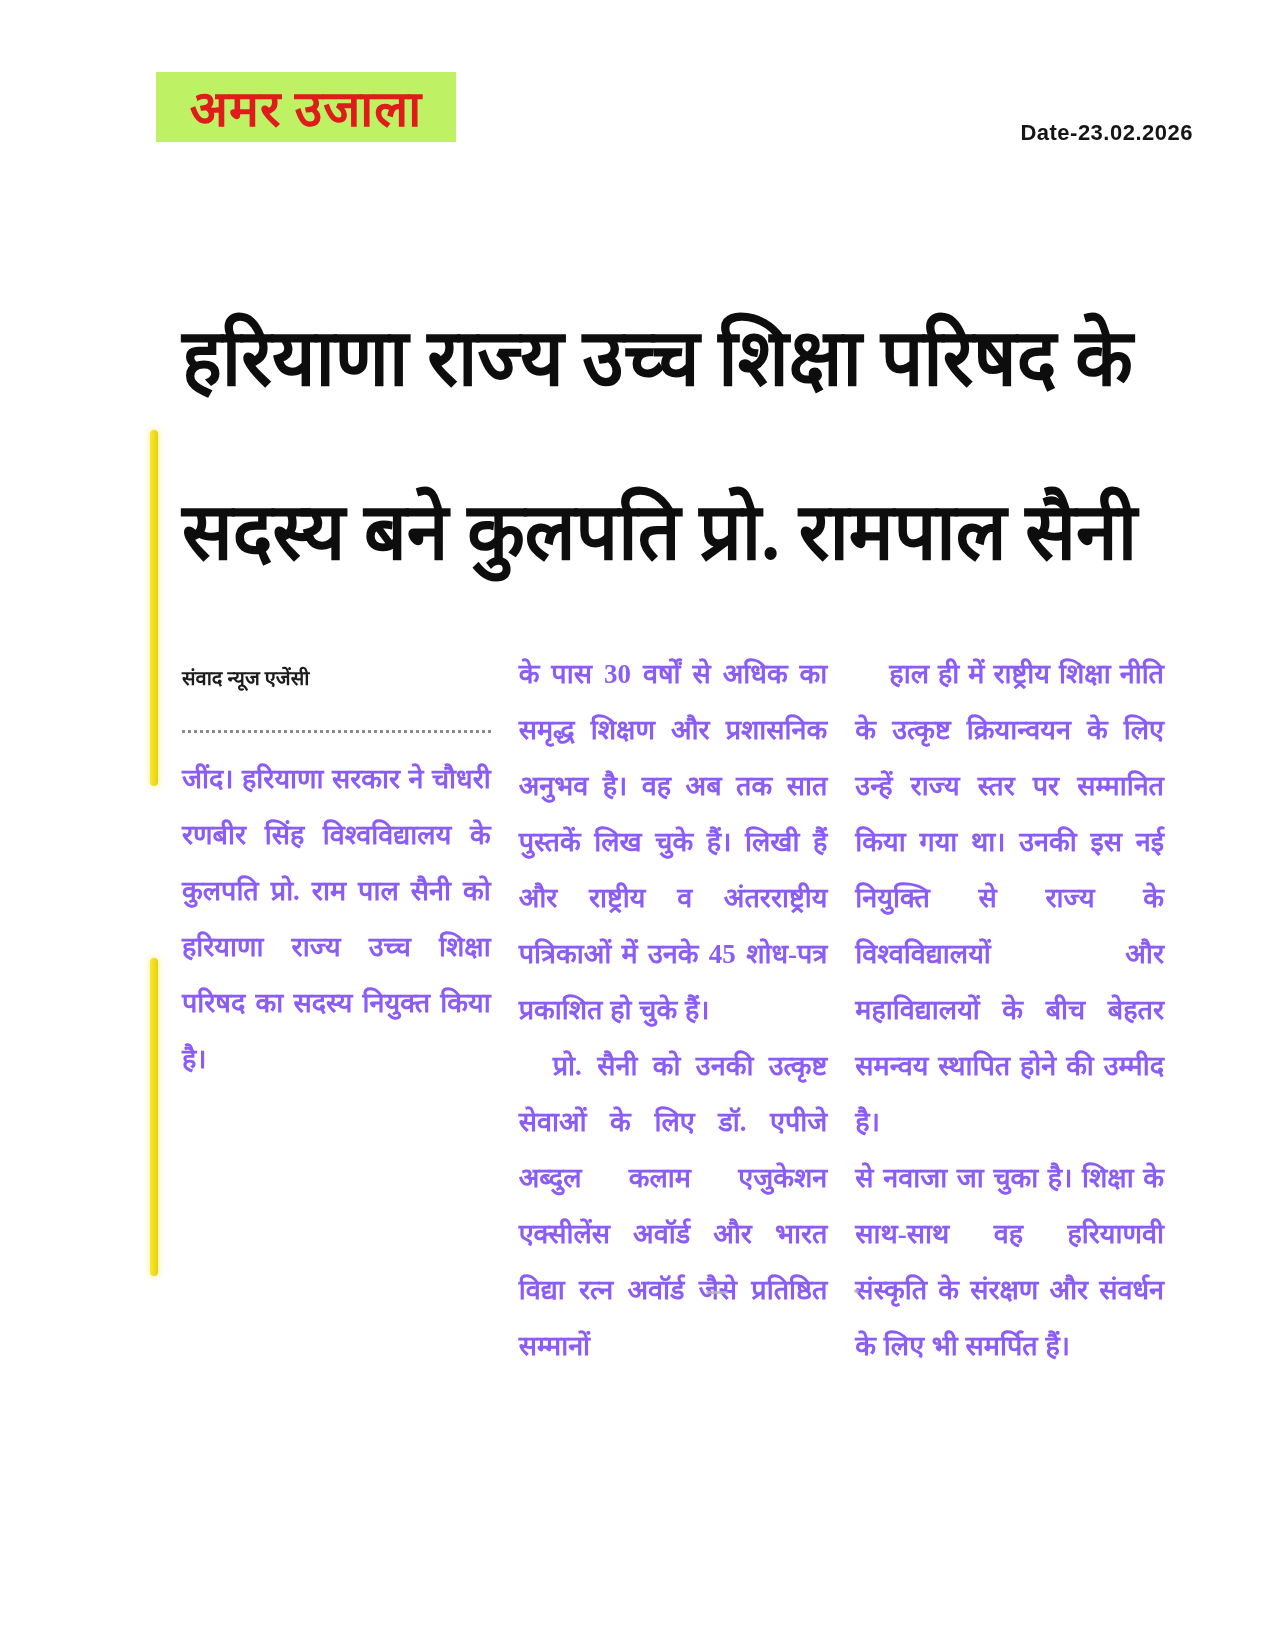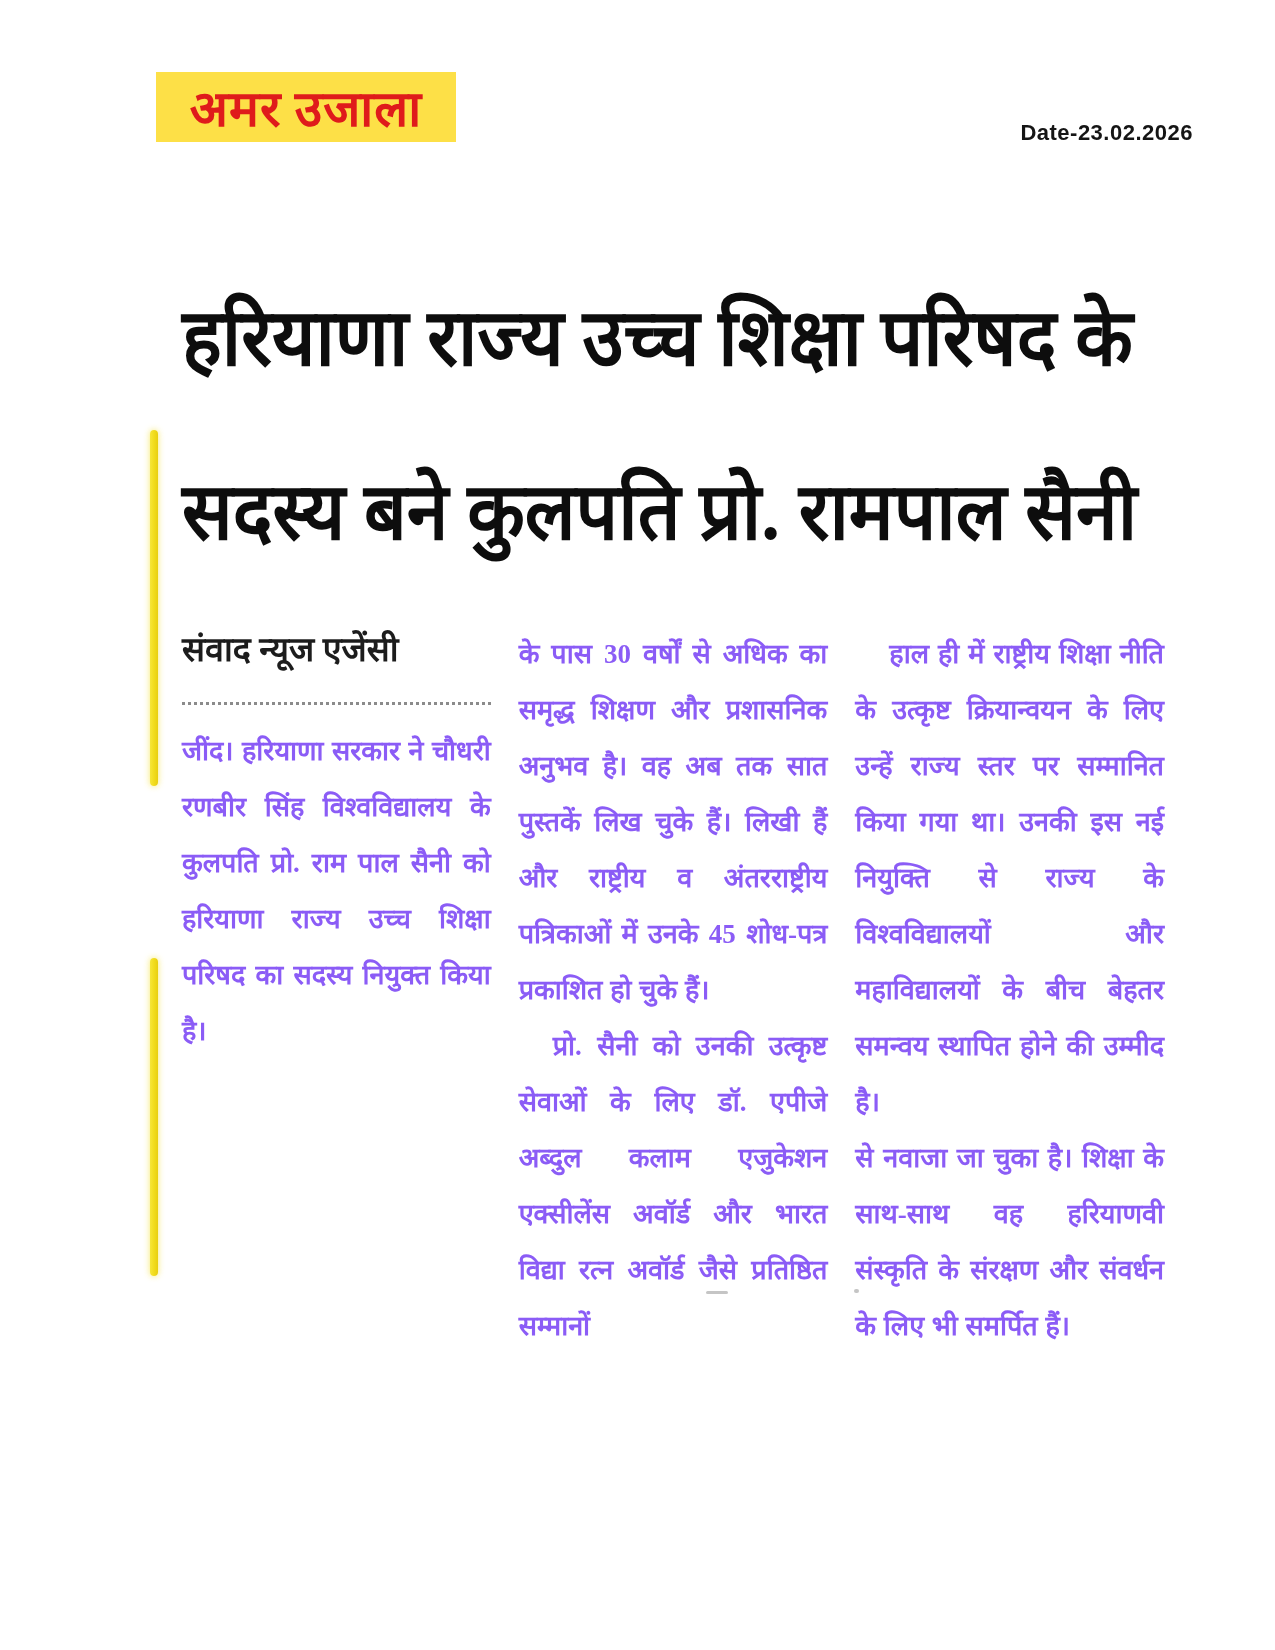--- a/index.html
+++ b/index.html
@@ -20,21 +20,21 @@
     background:#ffffff;
     overflow:hidden;
   }
 
   
   .logo{
     position:absolute;
     left:156px; top:72px;
     width:300px; height:70px;
     display:flex; align-items:center; justify-content:center;
-    background:#fde047;
+    background:#bef264;
     color:var(--logo-red);
     font-weight:bold;
     font-size:50px;
     letter-spacing:1px;
     white-space:nowrap;
   }
   .date-stamp{
     position:absolute;
     right:82px; top:120px;
     font-family:"Liberation Sans","DejaVu Sans",sans-serif;
@@ -52,45 +52,45 @@
     border-radius:4px;
     background:linear-gradient(90deg,#f6e63a 0%,var(--yellow) 45%,#e8cf10 100%);
     box-shadow:0 0 6px rgba(242,221,30,.65);
   }
   .yellow-bar.seg-top{ top:430px; height:356px; }
   .yellow-bar.seg-bottom{ top:958px; height:318px; }
 
   
   .article{
     position:absolute;
-    left:182px; top:252px;
+    left:182px; top:272px;
     width:982px;
   }
   .headline{
     font-size:75px;
     line-height:164px;
     font-weight:bold;
     color:#0d0d0d;
     letter-spacing:0;
     transform:scaleY(1.06);
     transform-origin:top left;
     white-space:nowrap;
   }
   .columns{
     display:flex;
     gap:28px;
     margin-top:46px;
   }
   .col{ flex:1 1 0; min-width:0; }
 
   .byline{
-    font-size:34px;
+    font-size:20px;
     font-weight:bold;
     line-height:40px;
-    margin-top:4px;
+    margin-top:12px;
   }
   .byline-rule{
     margin:32px 0 18px 0;
     border-top:3px dotted #8b8b8b;
     height:0;
   }
 
   .para{
     font-size:27px;
     line-height:56px;

